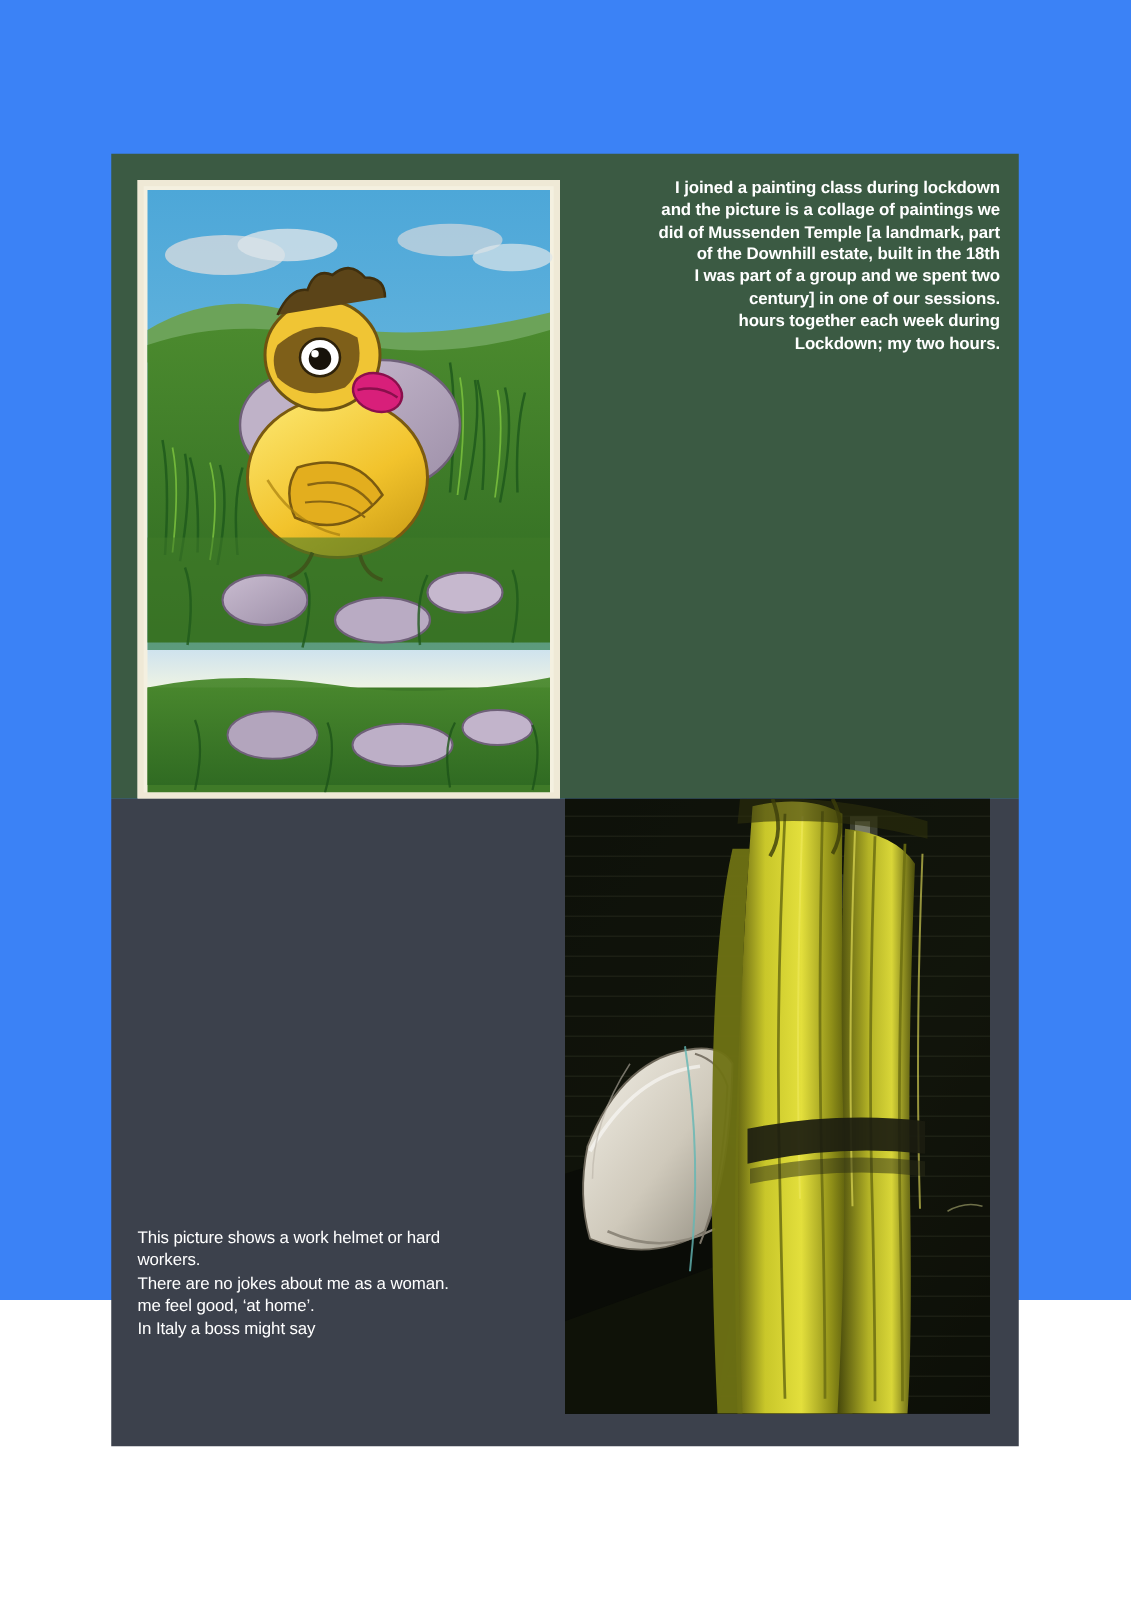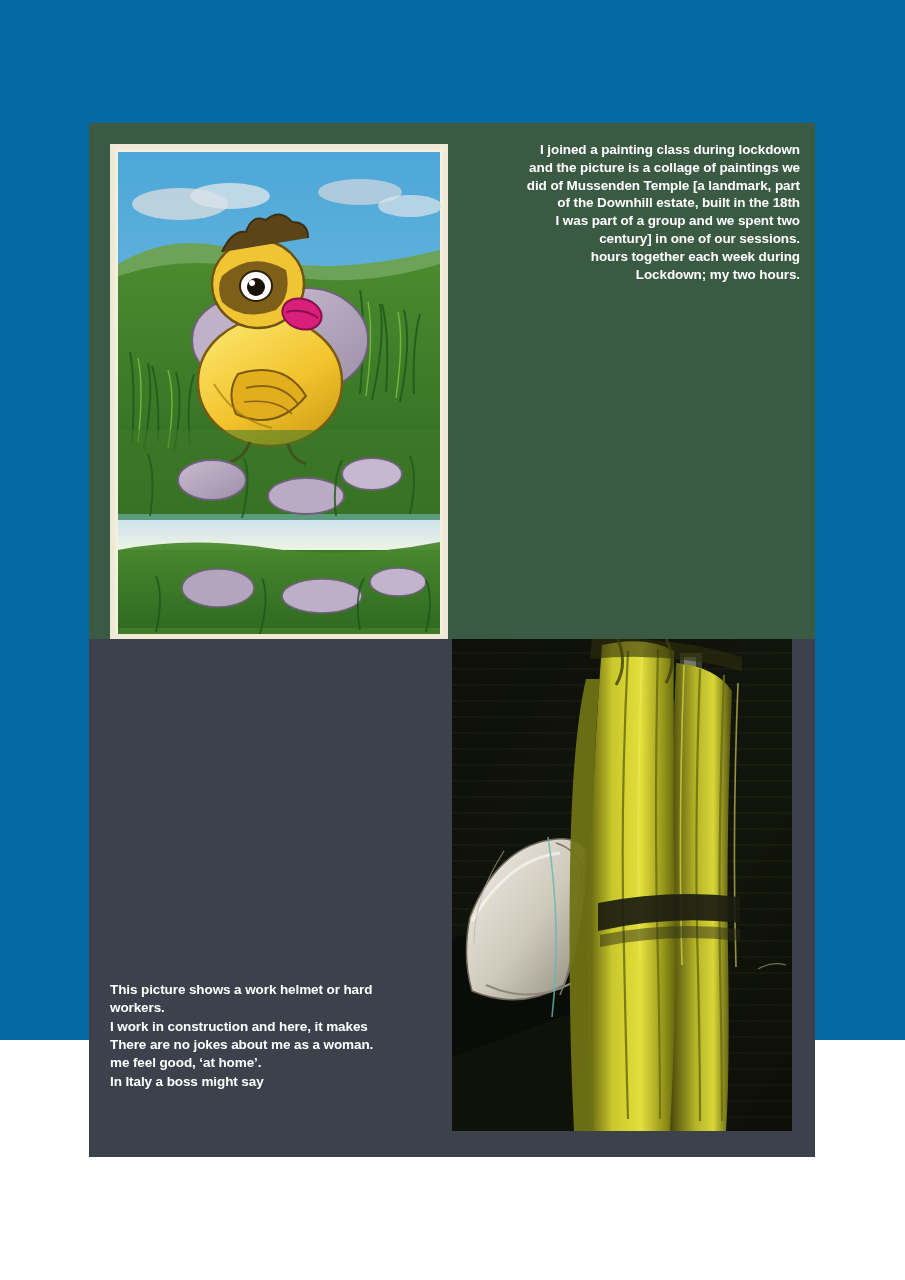--- a/index.html
+++ b/index.html
@@ -13,21 +13,21 @@
     position: relative;
     font-family: "Liberation Sans", sans-serif;
     overflow: hidden;
   }
 
   .page {
     position: absolute;
     left: 0; top: 0;
     width: 905px;
     height: 1040px;
-    background: #0369a1;
+    background: #3b82f6;
   }
 
   
   .panel-green {
     position: absolute;
     left: 89px;
     top: 123px;
     width: 726px;
     height: 516px;
     background: #3b5a43;
@@ -59,21 +59,21 @@
   .text-green p { margin: 0; }
 
   
   .text-slate {
     position: absolute;
     left: 110px;
     top: 981px;
     width: 330px;
     color: #ffffff;
     font-size: 13.5px;
-    font-weight: bold;
+    font-weight: normal;
     line-height: 1.36;
     text-align: left;
     letter-spacing: -0.1px;
   }
   .text-slate p { margin: 0; }
 
   
   .art-duck {
     position: absolute;
     left: 110px;
@@ -343,19 +343,18 @@
 
       <path d="M306 330 q14 -8 28 -4" stroke="#cfd08a" stroke-width="1.2" fill="none" opacity="0.5"></path>
 
       <rect x="0" y="0" width="340" height="492" fill="none"></rect>
     </svg>
   </div>
 
   <div class="text-slate">
     <p>This picture shows a work helmet or hard</p>
     <p>workers.</p>
-    <p>I work in construction and here, it makes</p>
     <p>There are no jokes about me as a woman.</p>
     <p>me feel good, ‘at home’.</p>
     <p>In Italy a boss might say</p>
   </div>
 
 </div>
 
 </body></html>

